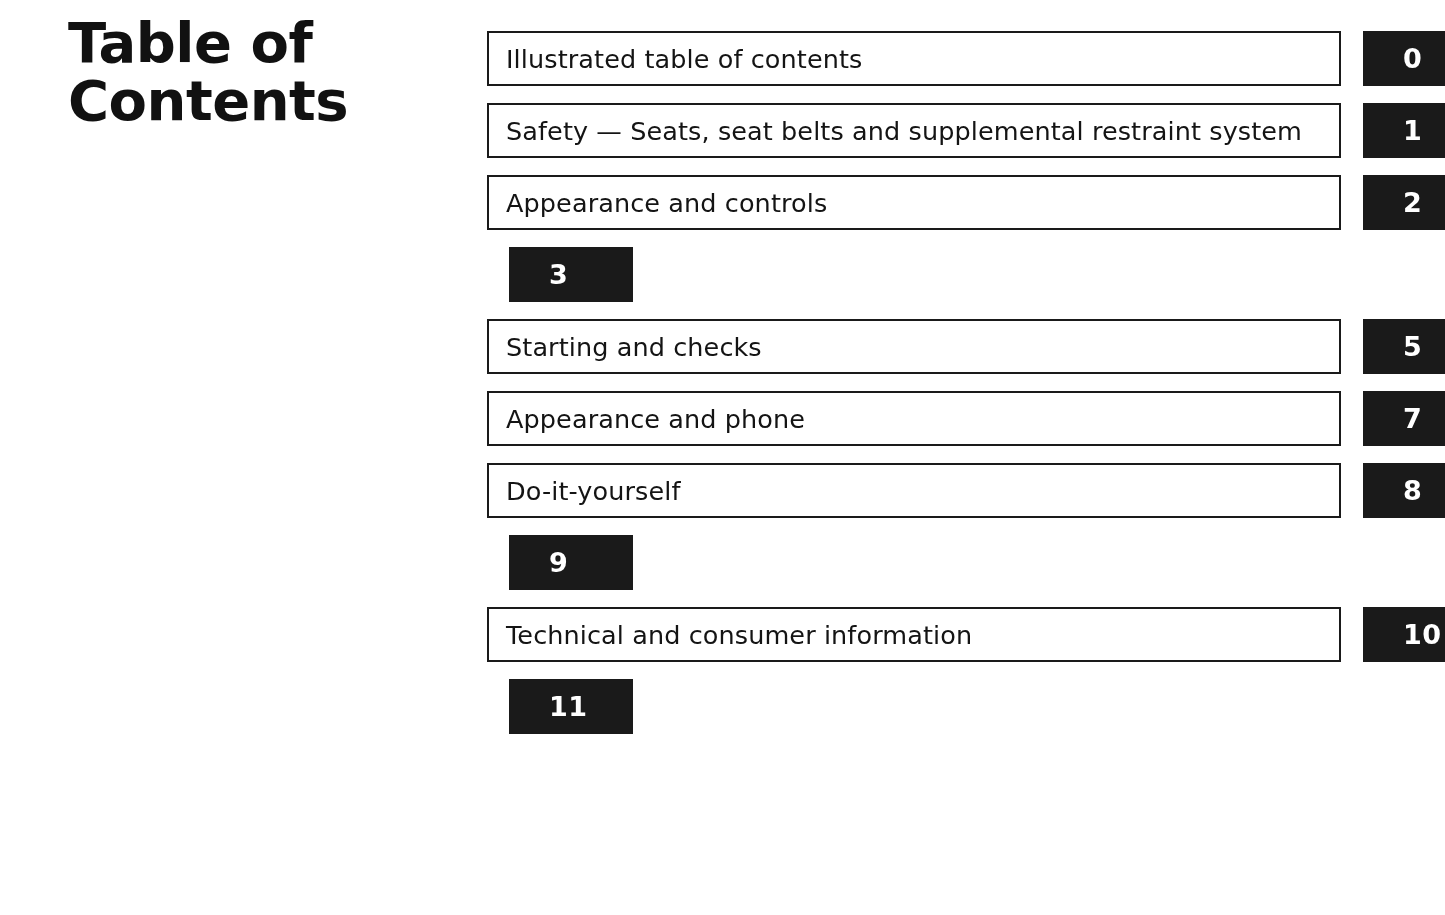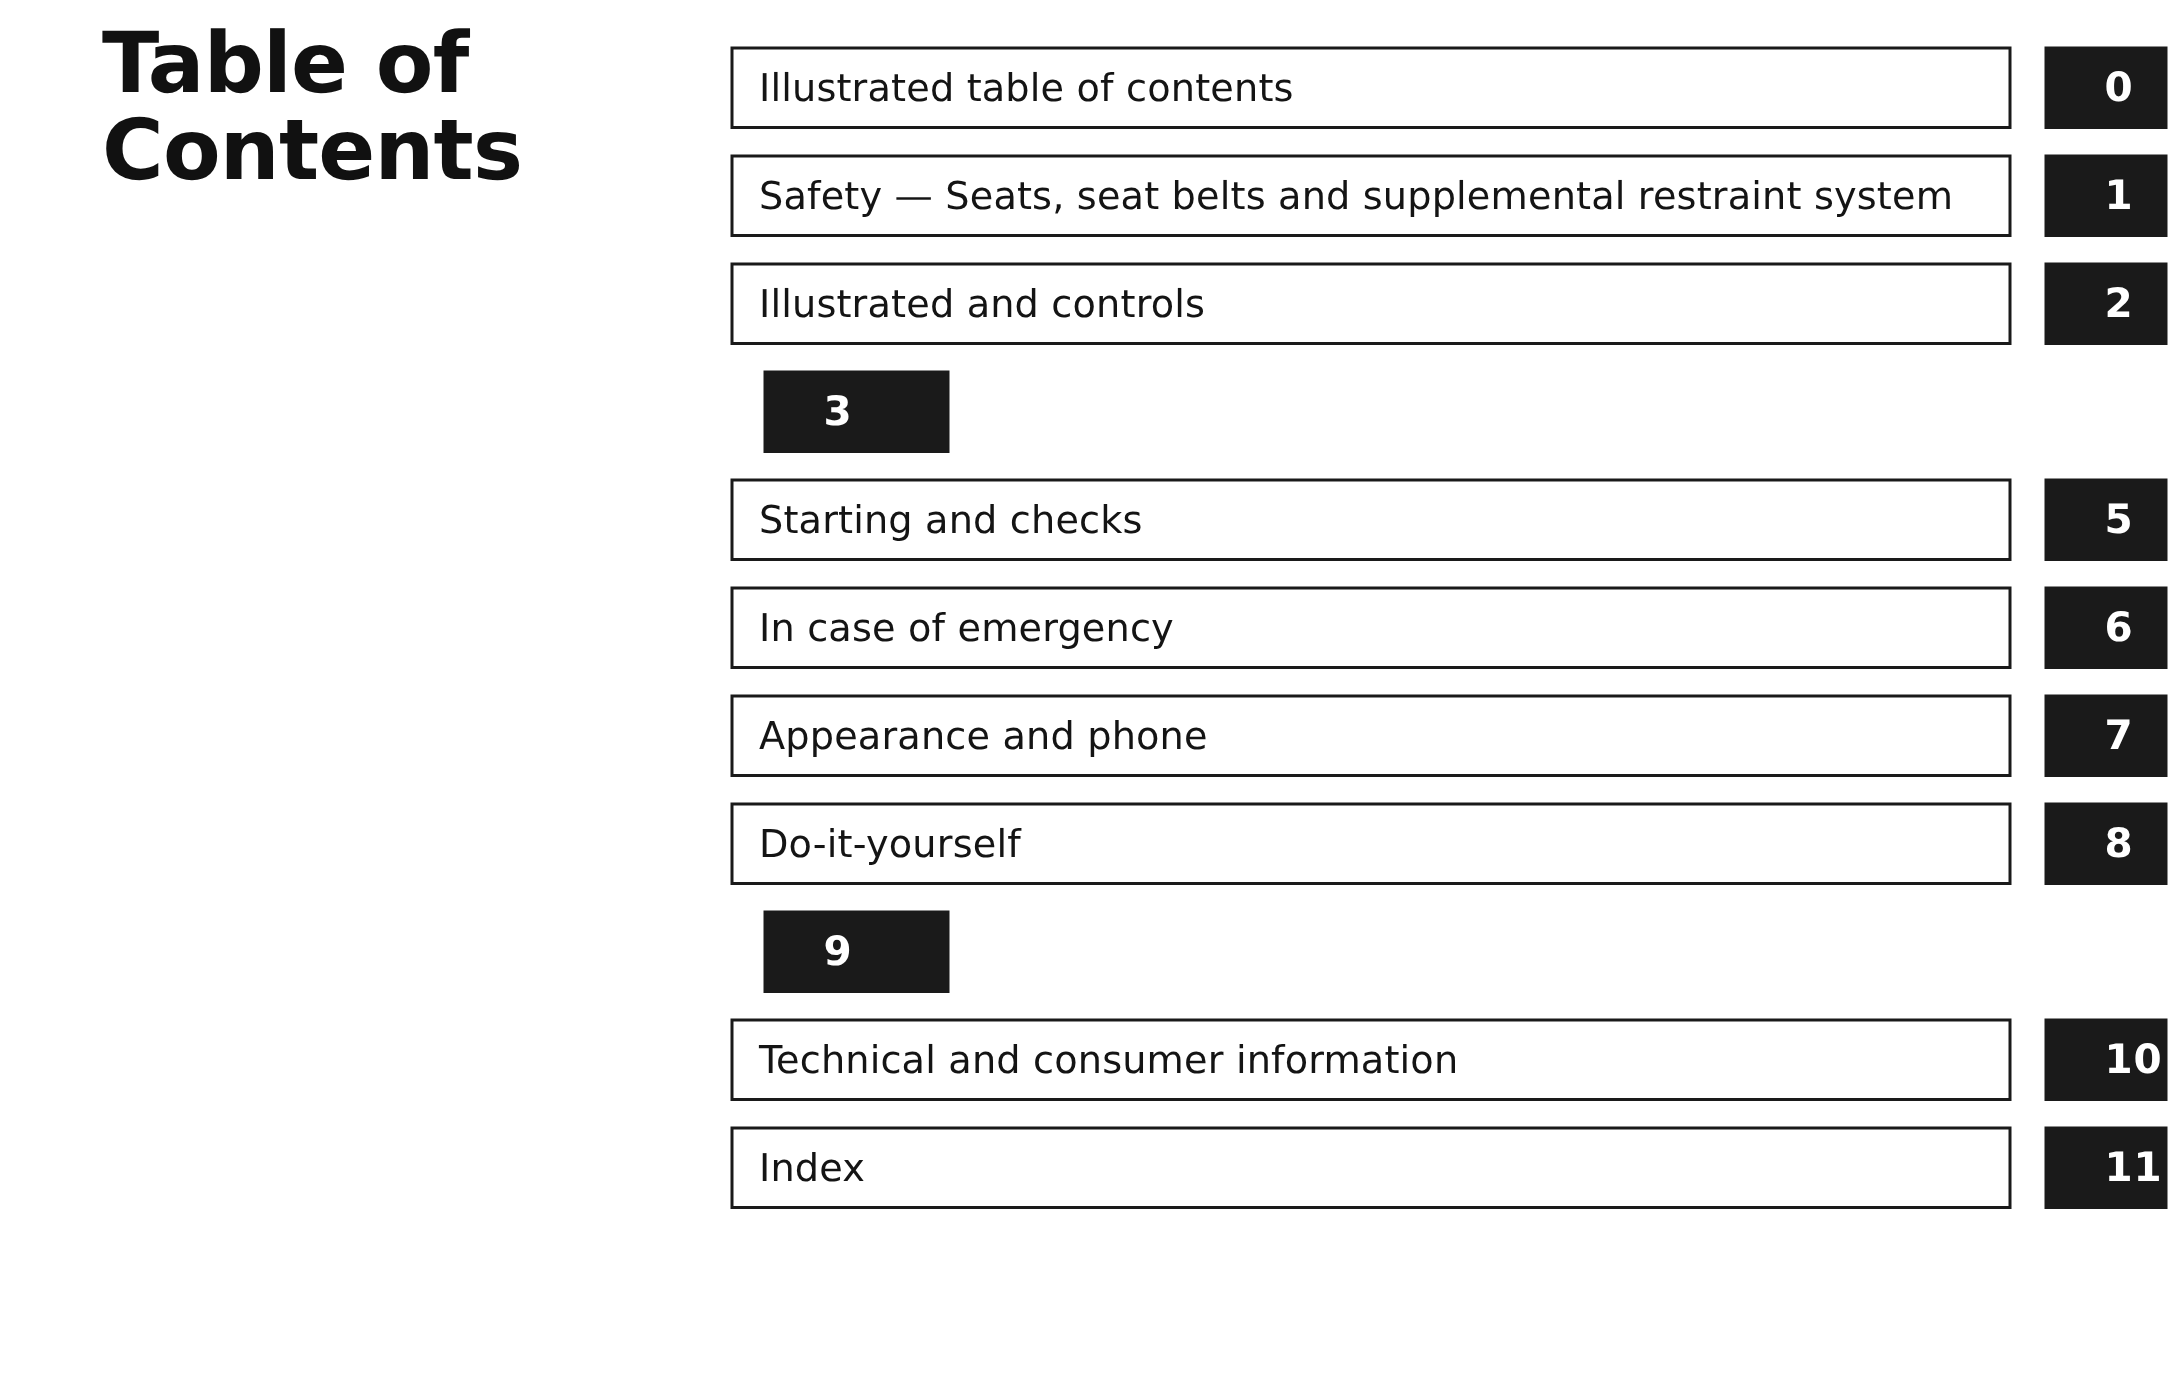--- a/index.html
+++ b/index.html
@@ -88,38 +88,34 @@
       <div class="toc-label">Illustrated table of contents</div>
       <div class="toc-num">0</div>
     </div>
 
     <div class="toc-row">
       <div class="toc-label">Safety — Seats, seat belts and supplemental restraint system</div>
       <div class="toc-num">1</div>
     </div>
 
     <div class="toc-row">
-      <div class="toc-label">Illustrated and controls</div>
+      <div class="toc-label">Appearance and controls</div>
       <div class="toc-num">2</div>
     </div>
 
     <div class="toc-row">
       <div class="toc-num">3</div>
     </div>
 
 
     <div class="toc-row">
       <div class="toc-label">Starting and checks</div>
       <div class="toc-num">5</div>
     </div>
 
-    <div class="toc-row">
-      <div class="toc-label">In case of emergency</div>
-      <div class="toc-num">6</div>
-    </div>
 
     <div class="toc-row">
       <div class="toc-label">Appearance and phone</div>
       <div class="toc-num">7</div>
     </div>
 
     <div class="toc-row">
       <div class="toc-label">Do-it-yourself</div>
       <div class="toc-num">8</div>
     </div>
@@ -127,18 +123,17 @@
     <div class="toc-row">
       <div class="toc-num">9</div>
     </div>
 
     <div class="toc-row">
       <div class="toc-label">Technical and consumer information</div>
       <div class="toc-num">10</div>
     </div>
 
     <div class="toc-row">
-      <div class="toc-label">Index</div>
       <div class="toc-num">11</div>
     </div>
 
   </div>
 </div>
 
 </body></html>

